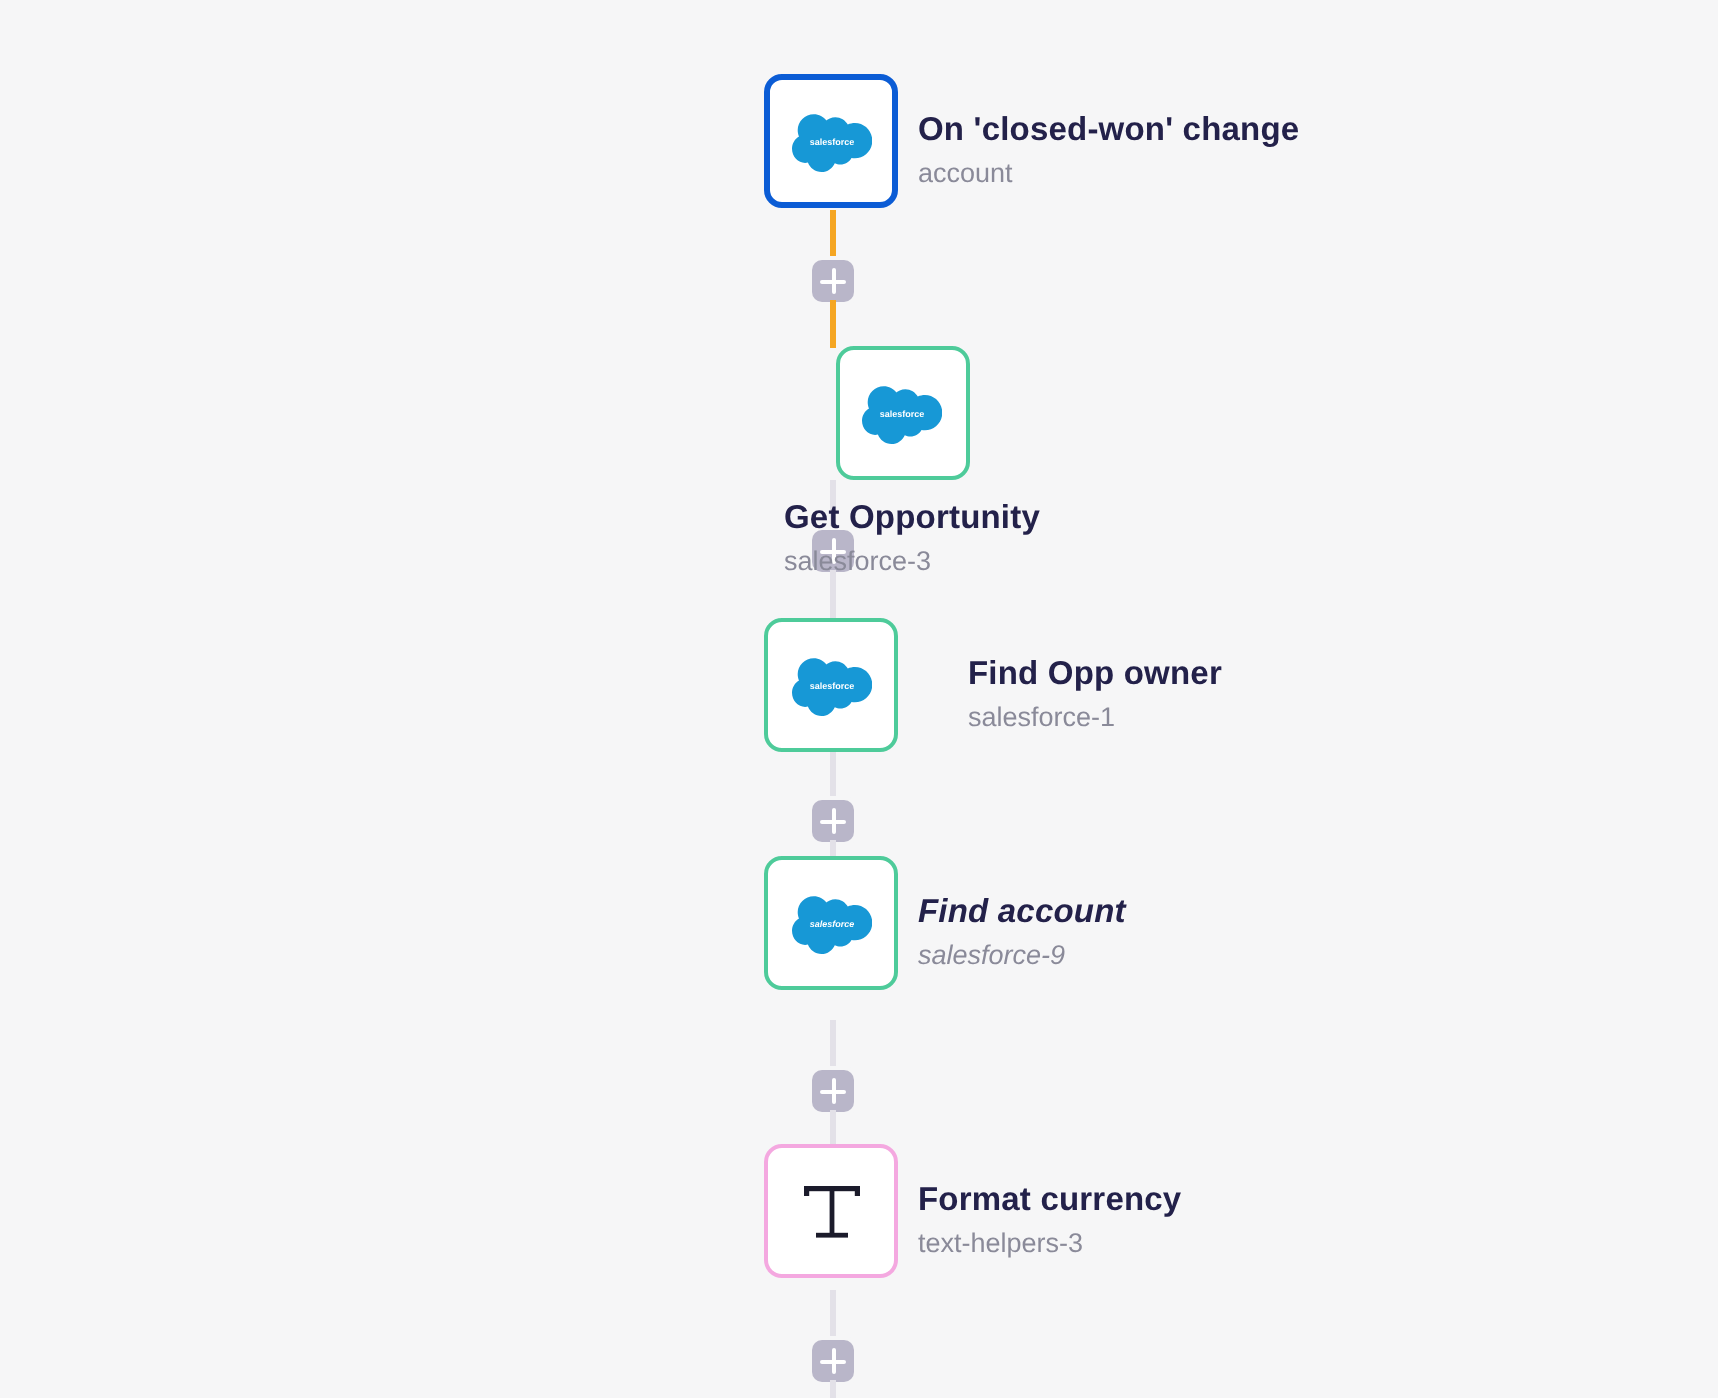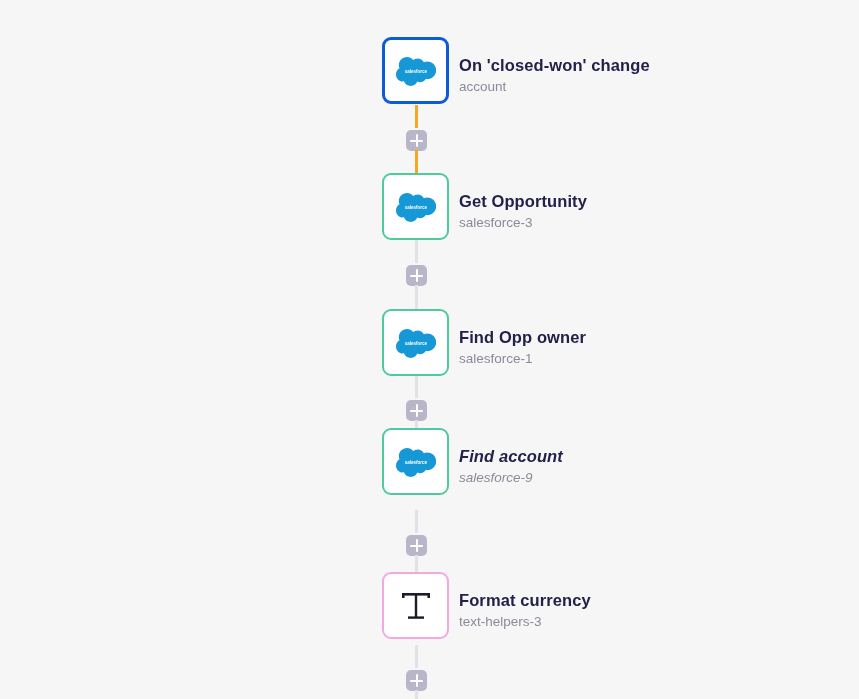--- a/index.html
+++ b/index.html
@@ -153,34 +153,34 @@
         <path fill="#1798d6" d="M33.2 8.6c2.6-2.7 6.2-4.4 10.2-4.4 5.3 0 9.9 3 12.4 7.4 2.2-1 4.6-1.5 7.1-1.5 9.6 0 17.4 7.9 17.4 17.6s-7.8 17.6-17.4 17.6c-1.2 0-2.3-.1-3.4-.3-2.2 3.9-6.3 6.5-11.1 6.5-2 0-3.9-.5-5.6-1.3-2.2 5.2-7.3 8.8-13.3 8.8-6.2 0-11.5-3.9-13.6-9.4-.9.2-1.8.3-2.8.3C6.2 49.9 0 43.6 0 35.8c0-5.2 2.8-9.8 7-12.3-.9-2-1.3-4.1-1.3-6.4C5.7 8.5 12.9 1.2 21.8 1.2c5.2 0 9.8 2.5 12.7 6.3l-1.3 1.1z"></path>
         <text x="40" y="32" font-family="'Liberation Sans', sans-serif" font-size="9" font-weight="bold" fill="#ffffff" text-anchor="middle">salesforce</text>
       </svg>
     </div>
     <div class="node-text">
       <div class="node-title">On 'closed-won' change</div>
       <div class="node-subtitle">account</div>
     </div>
   </div>
 
-  <div class="node" style="top:173px;">
+  <div class="node" style="top:173px;flex-direction:column;">
     <div class="node-box action">
       <svg class="sf-icon" viewBox="0 0 80 58">
         <path fill="#1798d6" d="M33.2 8.6c2.6-2.7 6.2-4.4 10.2-4.4 5.3 0 9.9 3 12.4 7.4 2.2-1 4.6-1.5 7.1-1.5 9.6 0 17.4 7.9 17.4 17.6s-7.8 17.6-17.4 17.6c-1.2 0-2.3-.1-3.4-.3-2.2 3.9-6.3 6.5-11.1 6.5-2 0-3.9-.5-5.6-1.3-2.2 5.2-7.3 8.8-13.3 8.8-6.2 0-11.5-3.9-13.6-9.4-.9.2-1.8.3-2.8.3C6.2 49.9 0 43.6 0 35.8c0-5.2 2.8-9.8 7-12.3-.9-2-1.3-4.1-1.3-6.4C5.7 8.5 12.9 1.2 21.8 1.2c5.2 0 9.8 2.5 12.7 6.3l-1.3 1.1z"></path>
         <text x="40" y="32" font-family="'Liberation Sans', sans-serif" font-size="9" font-weight="bold" fill="#ffffff" text-anchor="middle">salesforce</text>
       </svg>
     </div>
     <div class="node-text">
       <div class="node-title">Get Opportunity</div>
       <div class="node-subtitle">salesforce-3</div>
     </div>
   </div>
 
-  <div class="node" style="top:309px;">
+  <div class="node" style="top:309px;gap:25px;">
     <div class="node-box action">
       <svg class="sf-icon" viewBox="0 0 80 58">
         <path fill="#1798d6" d="M33.2 8.6c2.6-2.7 6.2-4.4 10.2-4.4 5.3 0 9.9 3 12.4 7.4 2.2-1 4.6-1.5 7.1-1.5 9.6 0 17.4 7.9 17.4 17.6s-7.8 17.6-17.4 17.6c-1.2 0-2.3-.1-3.4-.3-2.2 3.9-6.3 6.5-11.1 6.5-2 0-3.9-.5-5.6-1.3-2.2 5.2-7.3 8.8-13.3 8.8-6.2 0-11.5-3.9-13.6-9.4-.9.2-1.8.3-2.8.3C6.2 49.9 0 43.6 0 35.8c0-5.2 2.8-9.8 7-12.3-.9-2-1.3-4.1-1.3-6.4C5.7 8.5 12.9 1.2 21.8 1.2c5.2 0 9.8 2.5 12.7 6.3l-1.3 1.1z"></path>
         <text x="40" y="32" font-family="'Liberation Sans', sans-serif" font-size="9" font-weight="bold" fill="#ffffff" text-anchor="middle">salesforce</text>
       </svg>
     </div>
     <div class="node-text">
       <div class="node-title">Find Opp owner</div>
       <div class="node-subtitle">salesforce-1</div>
     </div>

